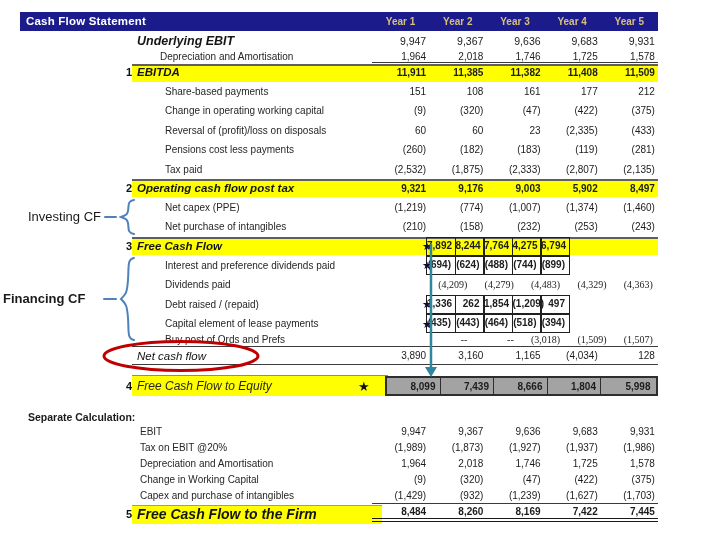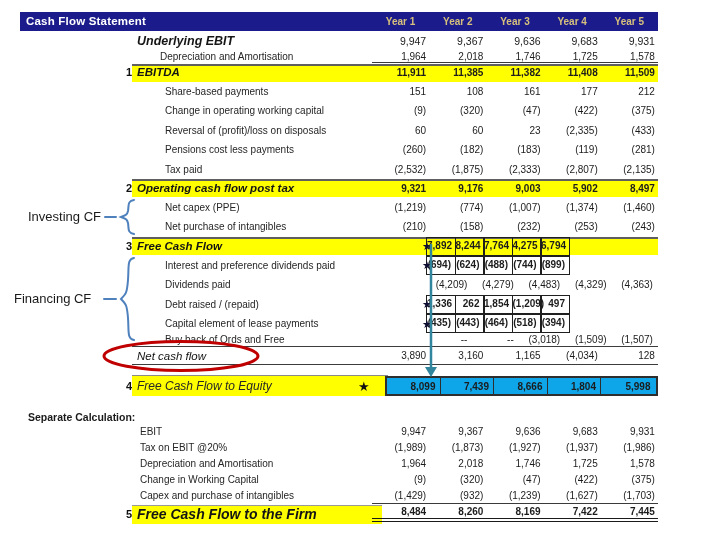--- a/index.html
+++ b/index.html
@@ -11,21 +11,21 @@
   .hdr-title{position:absolute;left:6px;top:0;line-height:19px;color:#ffffff;font-weight:bold;font-size:11.5px;letter-spacing:.2px;}
   .hdr-years{position:absolute;left:352px;top:0;height:28px;display:flex;}
   .yr{width:57.2px;flex:none;text-align:center;color:#d6c07c;font-weight:bold;font-size:10px;line-height:19px;}
   
   .row{position:relative;width:638px;}
   .rownum{position:absolute;left:88px;width:24px;text-align:right;font-weight:bold;font-size:11px;color:#111;}
   .rowlabel{position:absolute;color:#262626;white-space:nowrap;z-index:2;}
   .vals{position:absolute;left:352px;right:0;top:0;bottom:0;display:flex;z-index:2;}
   .cell{width:57.2px;flex:none;box-sizing:border-box;text-align:right;padding-right:3px;font-size:10px;color:#1c1c1c;}
   .vals.shifted,.vals.boxed{left:406px;}
-  .vals.shifted .cell{width:46.4px;padding-right:5px;}
+  .vals.shifted .cell{width:46.4px;padding-right:5px;font-family:Liberation Serif, serif;}
   .vals.boxed .cell{width:30px;padding-right:4px;border:1.5px solid #1f1f1f;margin-left:-1.5px;line-height:16px;}
   .vals.boxed .cell:first-child{margin-left:0;}
   .boldvals .cell{font-weight:bold;}
   .u-vals{border-bottom:1.5px solid #3a3a3a;}
   .hl{position:absolute;left:112px;right:0;top:.5px;bottom:.5px;background:#ffff00;z-index:1;}
   .hl.top-rule{border-top:2px solid #5f5f5f;}
   .rule-bottom{position:absolute;left:112px;right:0;bottom:0;border-bottom:1.2px solid #3c3c3c;z-index:2;}
   
   .r-ebit{height:20px;}
   .r-ebit .rowlabel{left:117px;font-style:italic;font-weight:600;font-size:12.5px;line-height:20px;color:#161616;}
@@ -42,42 +42,42 @@
   .r-item .cell{line-height:19.4px;}
   .r-item.compact{height:13.5px;}
   .r-item.compact .rowlabel,.r-item.compact .cell{line-height:13px;}
   .r-net{height:18px;}
   .r-net .rowlabel{left:117px;font-style:italic;font-size:11.5px;line-height:18px;color:#111;}
   .r-net .cell{line-height:18px;}
   .r-equity{height:22px;margin-top:10px;}
   .r-equity .rownum{line-height:22px;}
   .r-equity .hl{right:auto;width:256px;border-top:1.5px solid #8a8a8a;}
   .r-equity .rowlabel{left:117px;font-weight:normal;font-style:italic;font-size:12px;line-height:22px;}
-  .r-equity .vals{left:365px;top:1px;bottom:1px;border:2px solid #2e2e2e;background:#0ea5e9;}
+  .r-equity .vals{left:365px;top:1px;bottom:1px;border:2px solid #2e2e2e;background:#a3a3a3;}
   .r-equity .cell{width:53.5px;line-height:17px;border-right:1.5px solid #2e2e2e;font-weight:bold;padding-right:4px;}
   .r-equity .cell:last-child{border-right:none;}
   .r-heading{height:13px;margin-top:14px;}
   .r-heading .rowlabel{left:8px;font-weight:bold;font-size:10.5px;line-height:13px;color:#1a1a1a;}
   .r-calc{height:16.1px;}
   .r-calc .rowlabel{left:120px;font-size:10px;line-height:16.1px;}
   .r-calc .cell{line-height:16.1px;}
   .r-firm{height:20px;}
   .r-firm .rownum{line-height:20px;}
   .r-firm .hl{right:auto;width:250px;border-top:1px solid #999;}
   .r-firm .rowlabel{left:117px;font-weight:bold;font-style:italic;font-size:14px;line-height:20px;color:#141414;}
   .r-firm .vals{top:0;bottom:2px;border-bottom:4px double #1a1a1a;}
   .r-firm .cell{line-height:16px;font-weight:bold;}
   
   .star{position:absolute;color:#0e0e33;z-index:5;top:50%;transform:translateY(-50%);}
   .star-left{left:399px;width:16px;text-align:center;font-size:11px;line-height:11px;}
   .star-right{left:338px;font-size:13px;line-height:13px;color:#111;}
   
   .side-label{position:absolute;font-size:13px;color:#1a1a1a;z-index:6;}
   .inv{left:28px;top:209px;}
-  .fin{left:14px;top:291px;}
+  .fin{left:3px;top:291px;font-weight:bold;}
   .overlay{position:absolute;left:0;top:0;width:720px;height:542px;pointer-events:none;z-index:7;}
 </style>
 </head>
 <body>
 
 <div class="canvas">
   <div class="sheet">
     <div class="hdr">
       <span class="hdr-title">Cash Flow Statement</span>
       <div class="hdr-years">
@@ -253,21 +253,21 @@
           <span class="star star-left">★</span>
           <div class="vals boxed boldvals">
             <span class="cell">(435)</span>
             <span class="cell">(443)</span>
             <span class="cell">(464)</span>
             <span class="cell">(518)</span>
             <span class="cell">(394)</span>
           </div>
         </div>
         <div class="row r-item compact">
-          <span class="rowlabel">Buy back of Ords and Free</span>
+          <span class="rowlabel">Buy post of Ords and Prefs</span>
           <div class="vals shifted">
             <span class="cell">--</span>
             <span class="cell">--</span>
             <span class="cell">(3,018)</span>
             <span class="cell">(1,509)</span>
             <span class="cell">(1,507)</span>
           </div>
           <span class="rule-bottom"></span>
         </div>
         <div class="row r-net">

